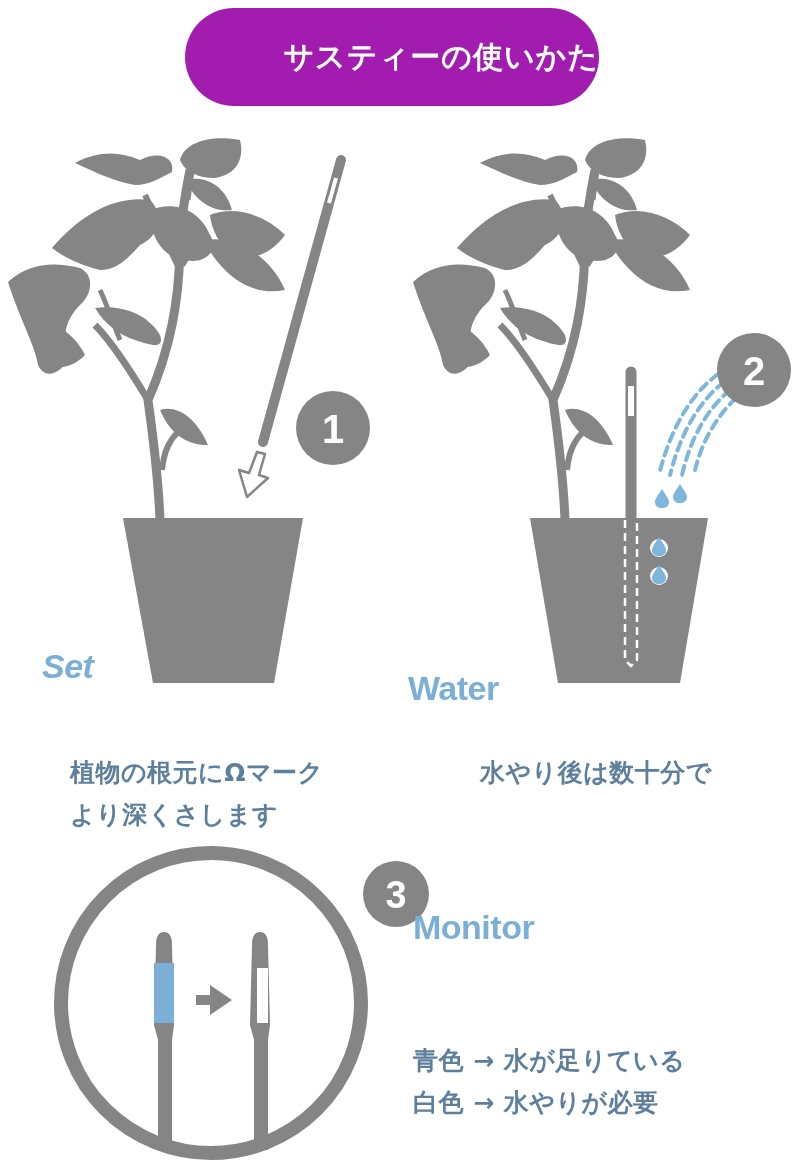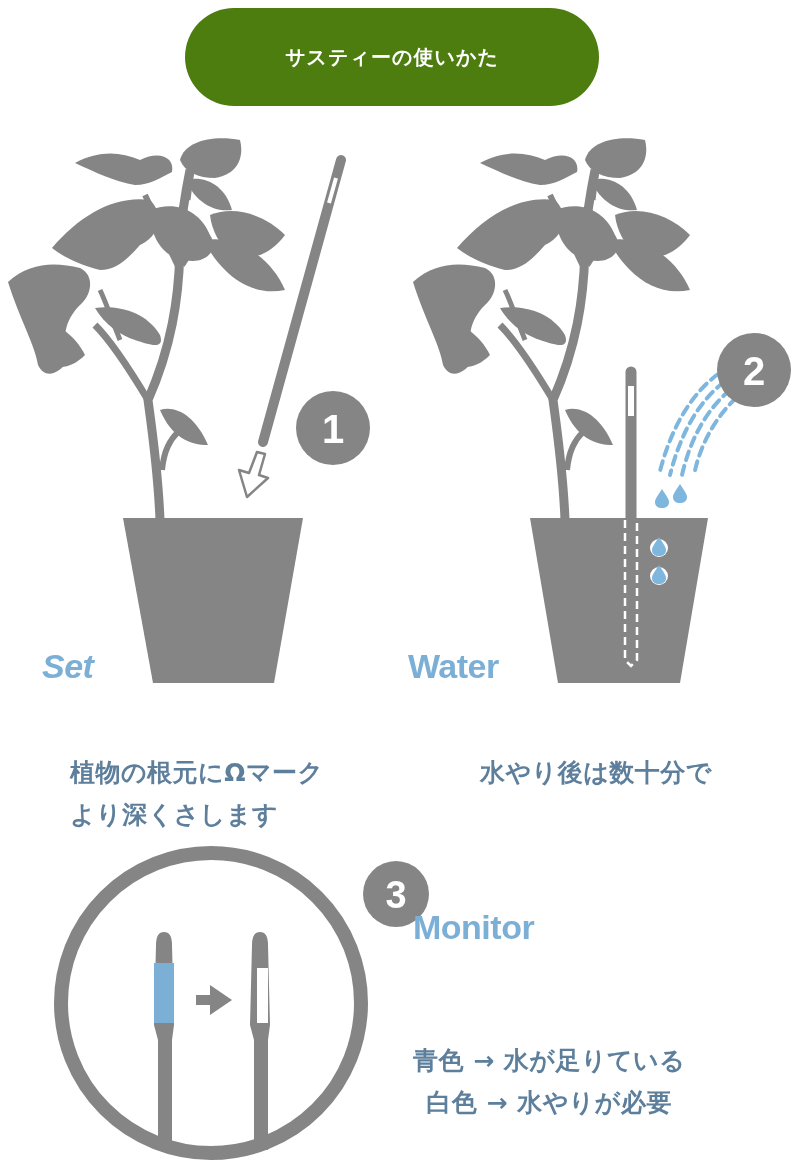--- a/index.html
+++ b/index.html
@@ -1,22 +1,22 @@
 <!DOCTYPE html>
 <html><head>
   <meta charset="utf-8">
   <style>
     html, body { margin: 0; padding: 0; background: #ffffff; }
     body { width: 794px; height: 1176px; position: relative; overflow: hidden; font-family: "DejaVu Sans", sans-serif; }
     .abs { position: absolute; }
     .title-pill {
       left: 185px; top: 8px; width: 414px; height: 98px;
-      background: #4d7c0f; border-radius: 49px;
-      display: flex; align-items: center; justify-content: center;
-      color: #ffffff; font-size: 20px; font-weight: bold; letter-spacing: 1px;
+      background: #a21caf; border-radius: 49px;
+      display: flex; align-items: center; justify-content: flex-end;
+      color: #ffffff; font-size: 30px; font-weight: bold; letter-spacing: 1px;
     }
     .step-label { color: #7bafd6; font-family: "Liberation Sans", sans-serif; font-weight: bold; font-size: 34px; letter-spacing: -0.5px; }
     .desc { color: #5d7f9c; font-size: 25px; font-weight: bold; line-height: 42px; letter-spacing: 0.5px; margin-top: 32px; }
     svg { position: absolute; left: 0; top: 0; }
   </style>
 </head>
 <body>
 
 <div class="abs title-pill">
   <span>サスティーの使いかた</span>
@@ -123,26 +123,26 @@
     </g>
   </g>
 
   <g>
     <circle cx="396" cy="894" r="33" fill="#858585"></circle>
     <text x="396" y="908" text-anchor="middle" font-family="Liberation Sans, sans-serif" font-weight="bold" font-size="38" fill="#ffffff">3</text>
   </g>
 </svg>
 
 <div class="abs step-label" style="left:42px; top:647px;font-style:italic;">Set</div>
-<div class="abs step-label" style="left:408px; top:647px;">Water</div>
+<div class="abs step-label" style="left:408px; top:669px;">Water</div>
 <div class="abs step-label" style="left:413px; top:908px;text-align:center;">Monitor</div>
 
 <div class="abs desc" style="left:70px; top:720px;">
   <div>植物の根元にΩマーク</div>
   <div>より深くさします</div>
 </div>
 <div class="abs desc" style="left:480px; top:720px;">
   <div>水やり後は数十分で</div>
 </div>
-<div class="abs desc" style="left:413px; top:1008px;text-align:center;">
+<div class="abs desc" style="left:413px; top:1008px;">
   <div>青色 → 水が足りている</div>
   <div>白色 → 水やりが必要</div>
 </div>
 
 </body></html>

